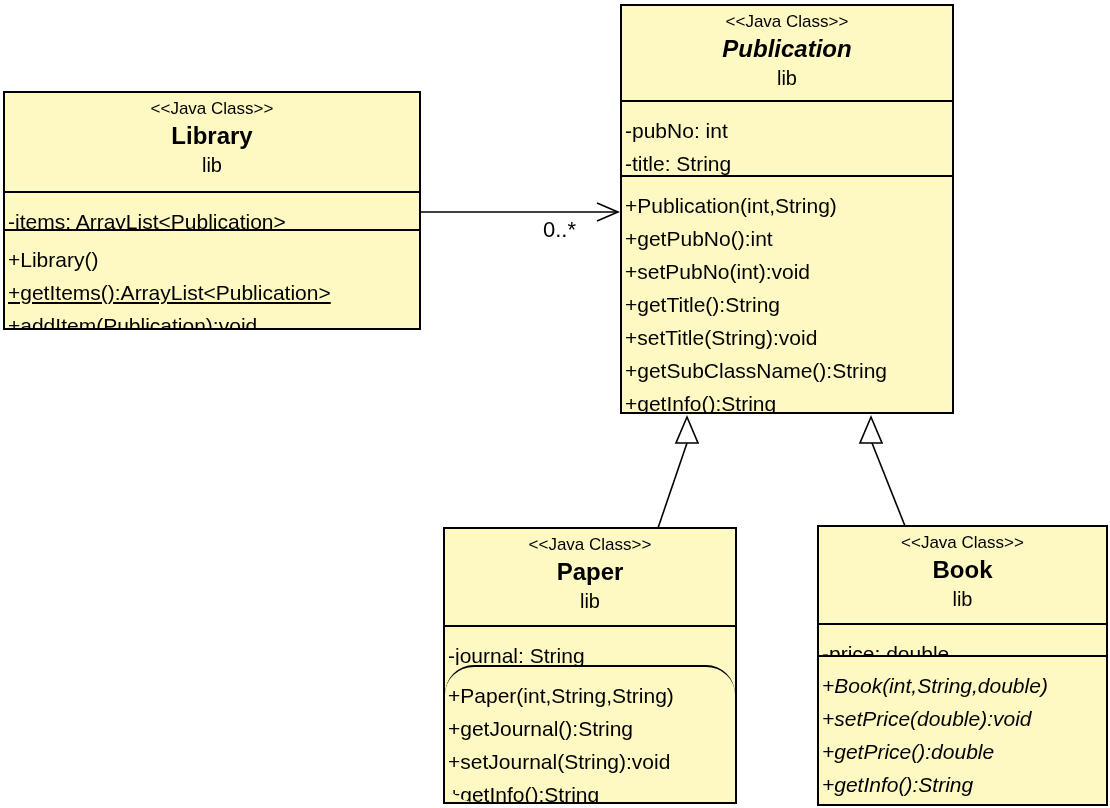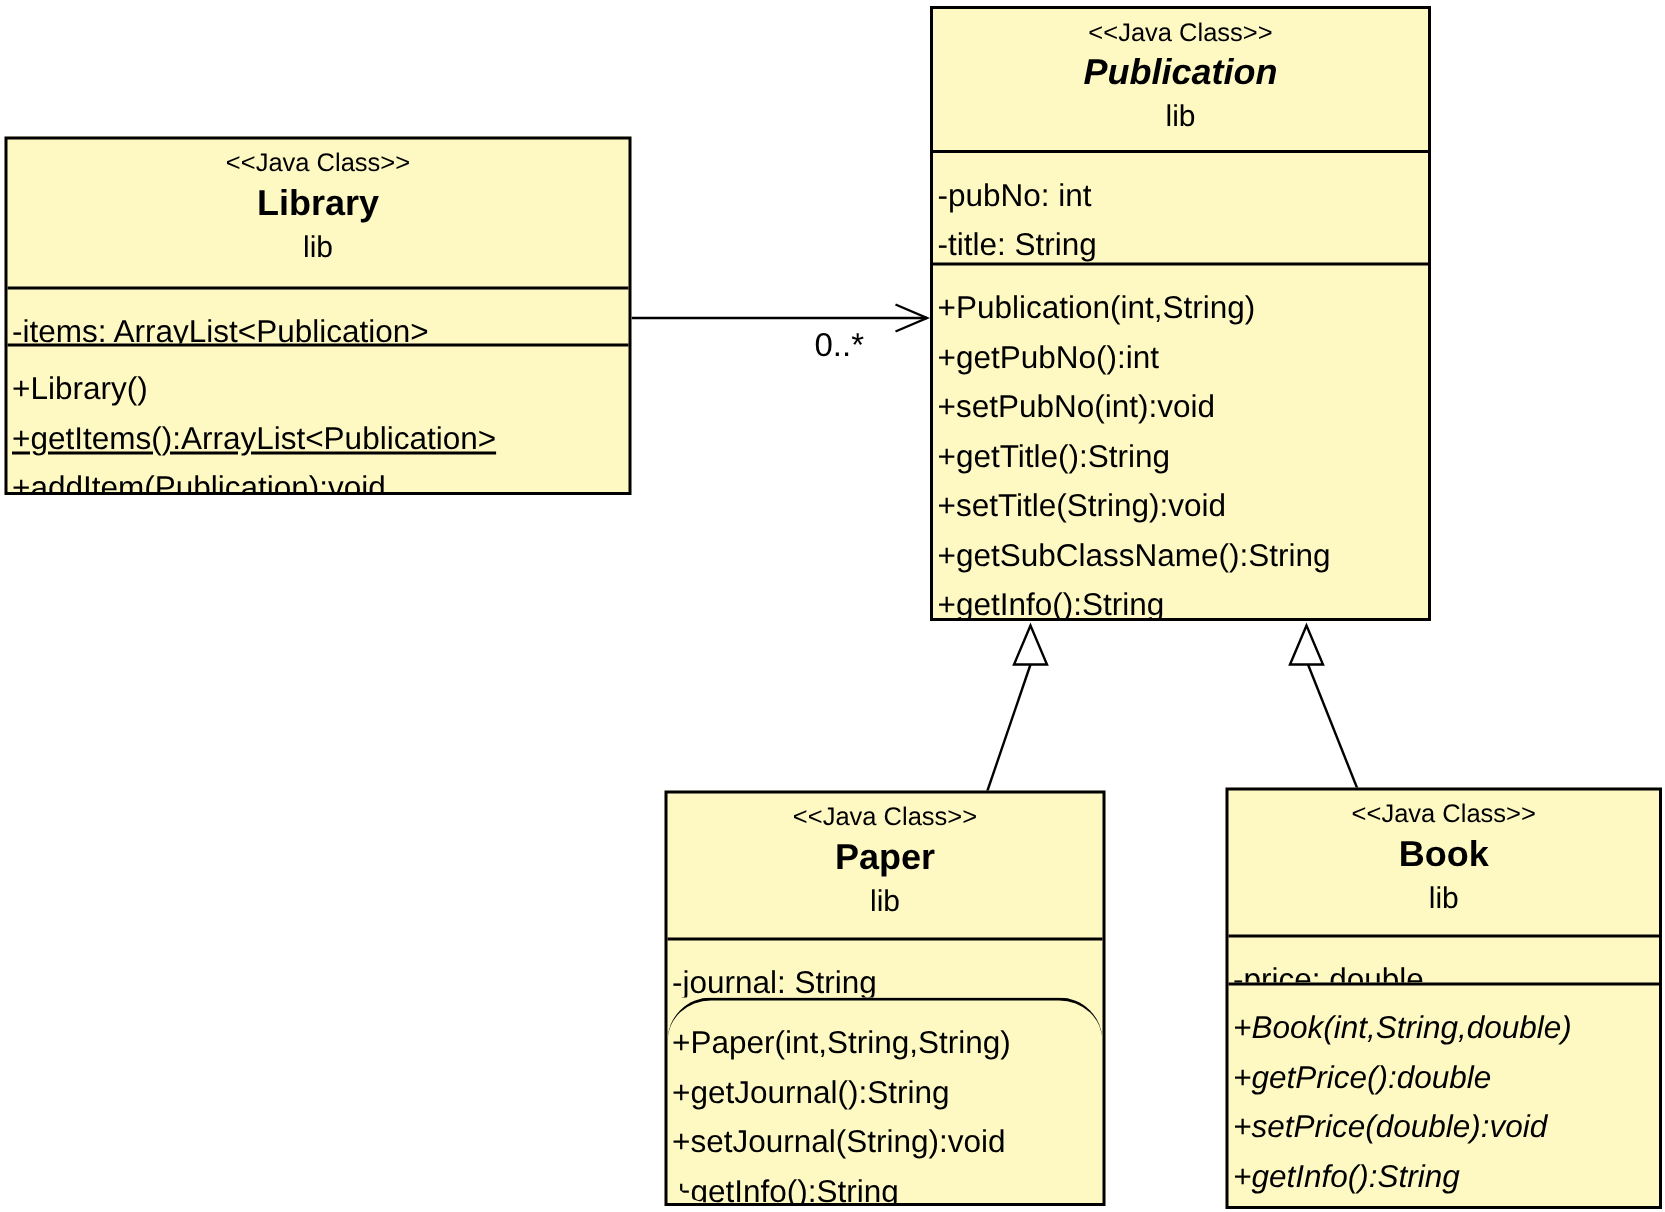--- a/index.html
+++ b/index.html
@@ -180,19 +180,19 @@
     <div class="compartment name-compartment">
       <div class="stereotype">&lt;&lt;Java Class&gt;&gt;</div>
       <div class="class-name">Book</div>
       <div class="package">lib</div>
     </div>
     <div class="compartment members attrs">
       <div class="member">-price: double</div>
     </div>
     <div class="compartment members methods">
       <div class="member">+Book(int,String,double)</div>
+      <div class="member">+setPrice(double):void</div>
       <div class="member">+getPrice():double</div>
-      <div class="member">+setPrice(double):void</div>
       <div class="member">+getInfo():String</div>
     </div>
   </div>
 
 </div>
 
 </body></html>

